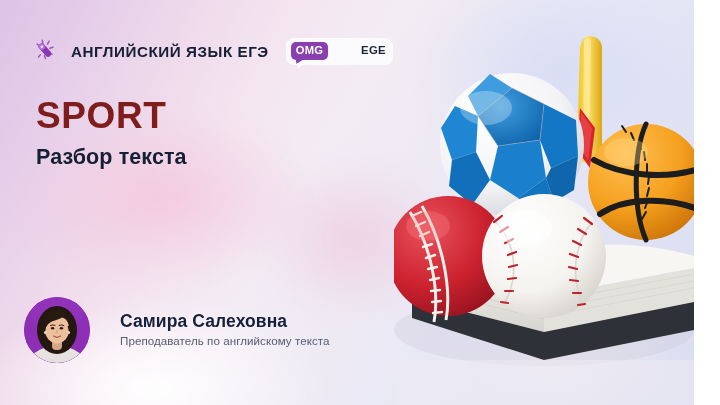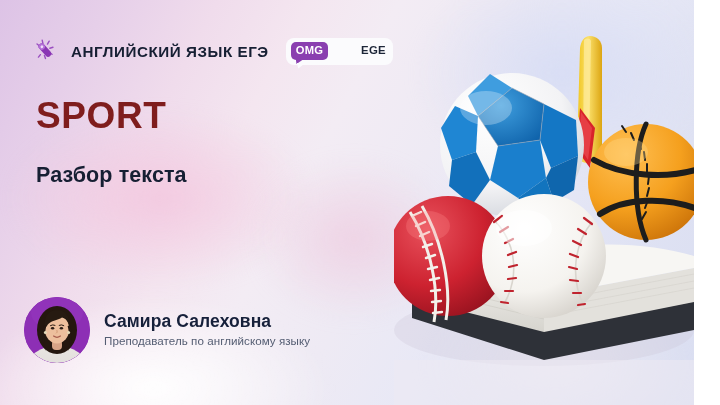--- a/index.html
+++ b/index.html
@@ -166,36 +166,36 @@
   }
   .title-main {
     font-size: 37px;
     font-weight: 800;
     letter-spacing: 0.6px;
     color: #7f1d1d;
     line-height: 1;
     margin: 0;
   }
   .title-sub {
-    margin: 31px 0 0 0;
+    margin: 13px 0 0 0;
     font-size: 21.5px;
     font-weight: 700;
     letter-spacing: 0.1px;
     color: #161f33;
     line-height: 1;
   }
 
   
   .presenter {
     position: absolute;
     left: 24px;
     bottom: 42px;
     display: flex;
     align-items: center;
-    gap: 14px;
+    gap: 30px;
     z-index: 6;
   }
   .avatar {
     position: relative;
     width: 66px;
     height: 66px;
     border-radius: 50%;
     overflow: hidden;
     background: #8d2fb5;
     flex: 0 0 auto;
@@ -308,21 +308,21 @@
           <path d="M33 33.4 q1 2.2 -0.6 2.8" stroke="#cf9672" stroke-width="0.9" fill="none" stroke-linecap="round"></path>
           <path d="M29.6 39 q3.4 2.6 6.8 0" stroke="#a85e4e" stroke-width="1.2" fill="none" stroke-linecap="round"></path>
 
           <circle cx="21.4" cy="35.6" r="1.5" fill="#e4d9b8"></circle>
           <circle cx="44.6" cy="35.6" r="1.5" fill="#e4d9b8"></circle>
         </g>
       </svg>
     </span>
     <span class="presenter-text">
       <span class="presenter-name">Самира Салеховна</span>
-      <span class="presenter-role">Преподаватель по английскому языку</span>
+      <span class="presenter-role">Преподаватель по английскому текста</span>
     </span>
   </div>
 
   <div class="artwork">
     <svg viewBox="0 0 300 405" aria-hidden="true">
       <defs>
         <radialGradient id="socG" cx="0.34" cy="0.28" r="0.82">
           <stop offset="0" stop-color="#ffffff"></stop>
           <stop offset="0.62" stop-color="#f3f3f5"></stop>
           <stop offset="1" stop-color="#ccd0d8"></stop>

